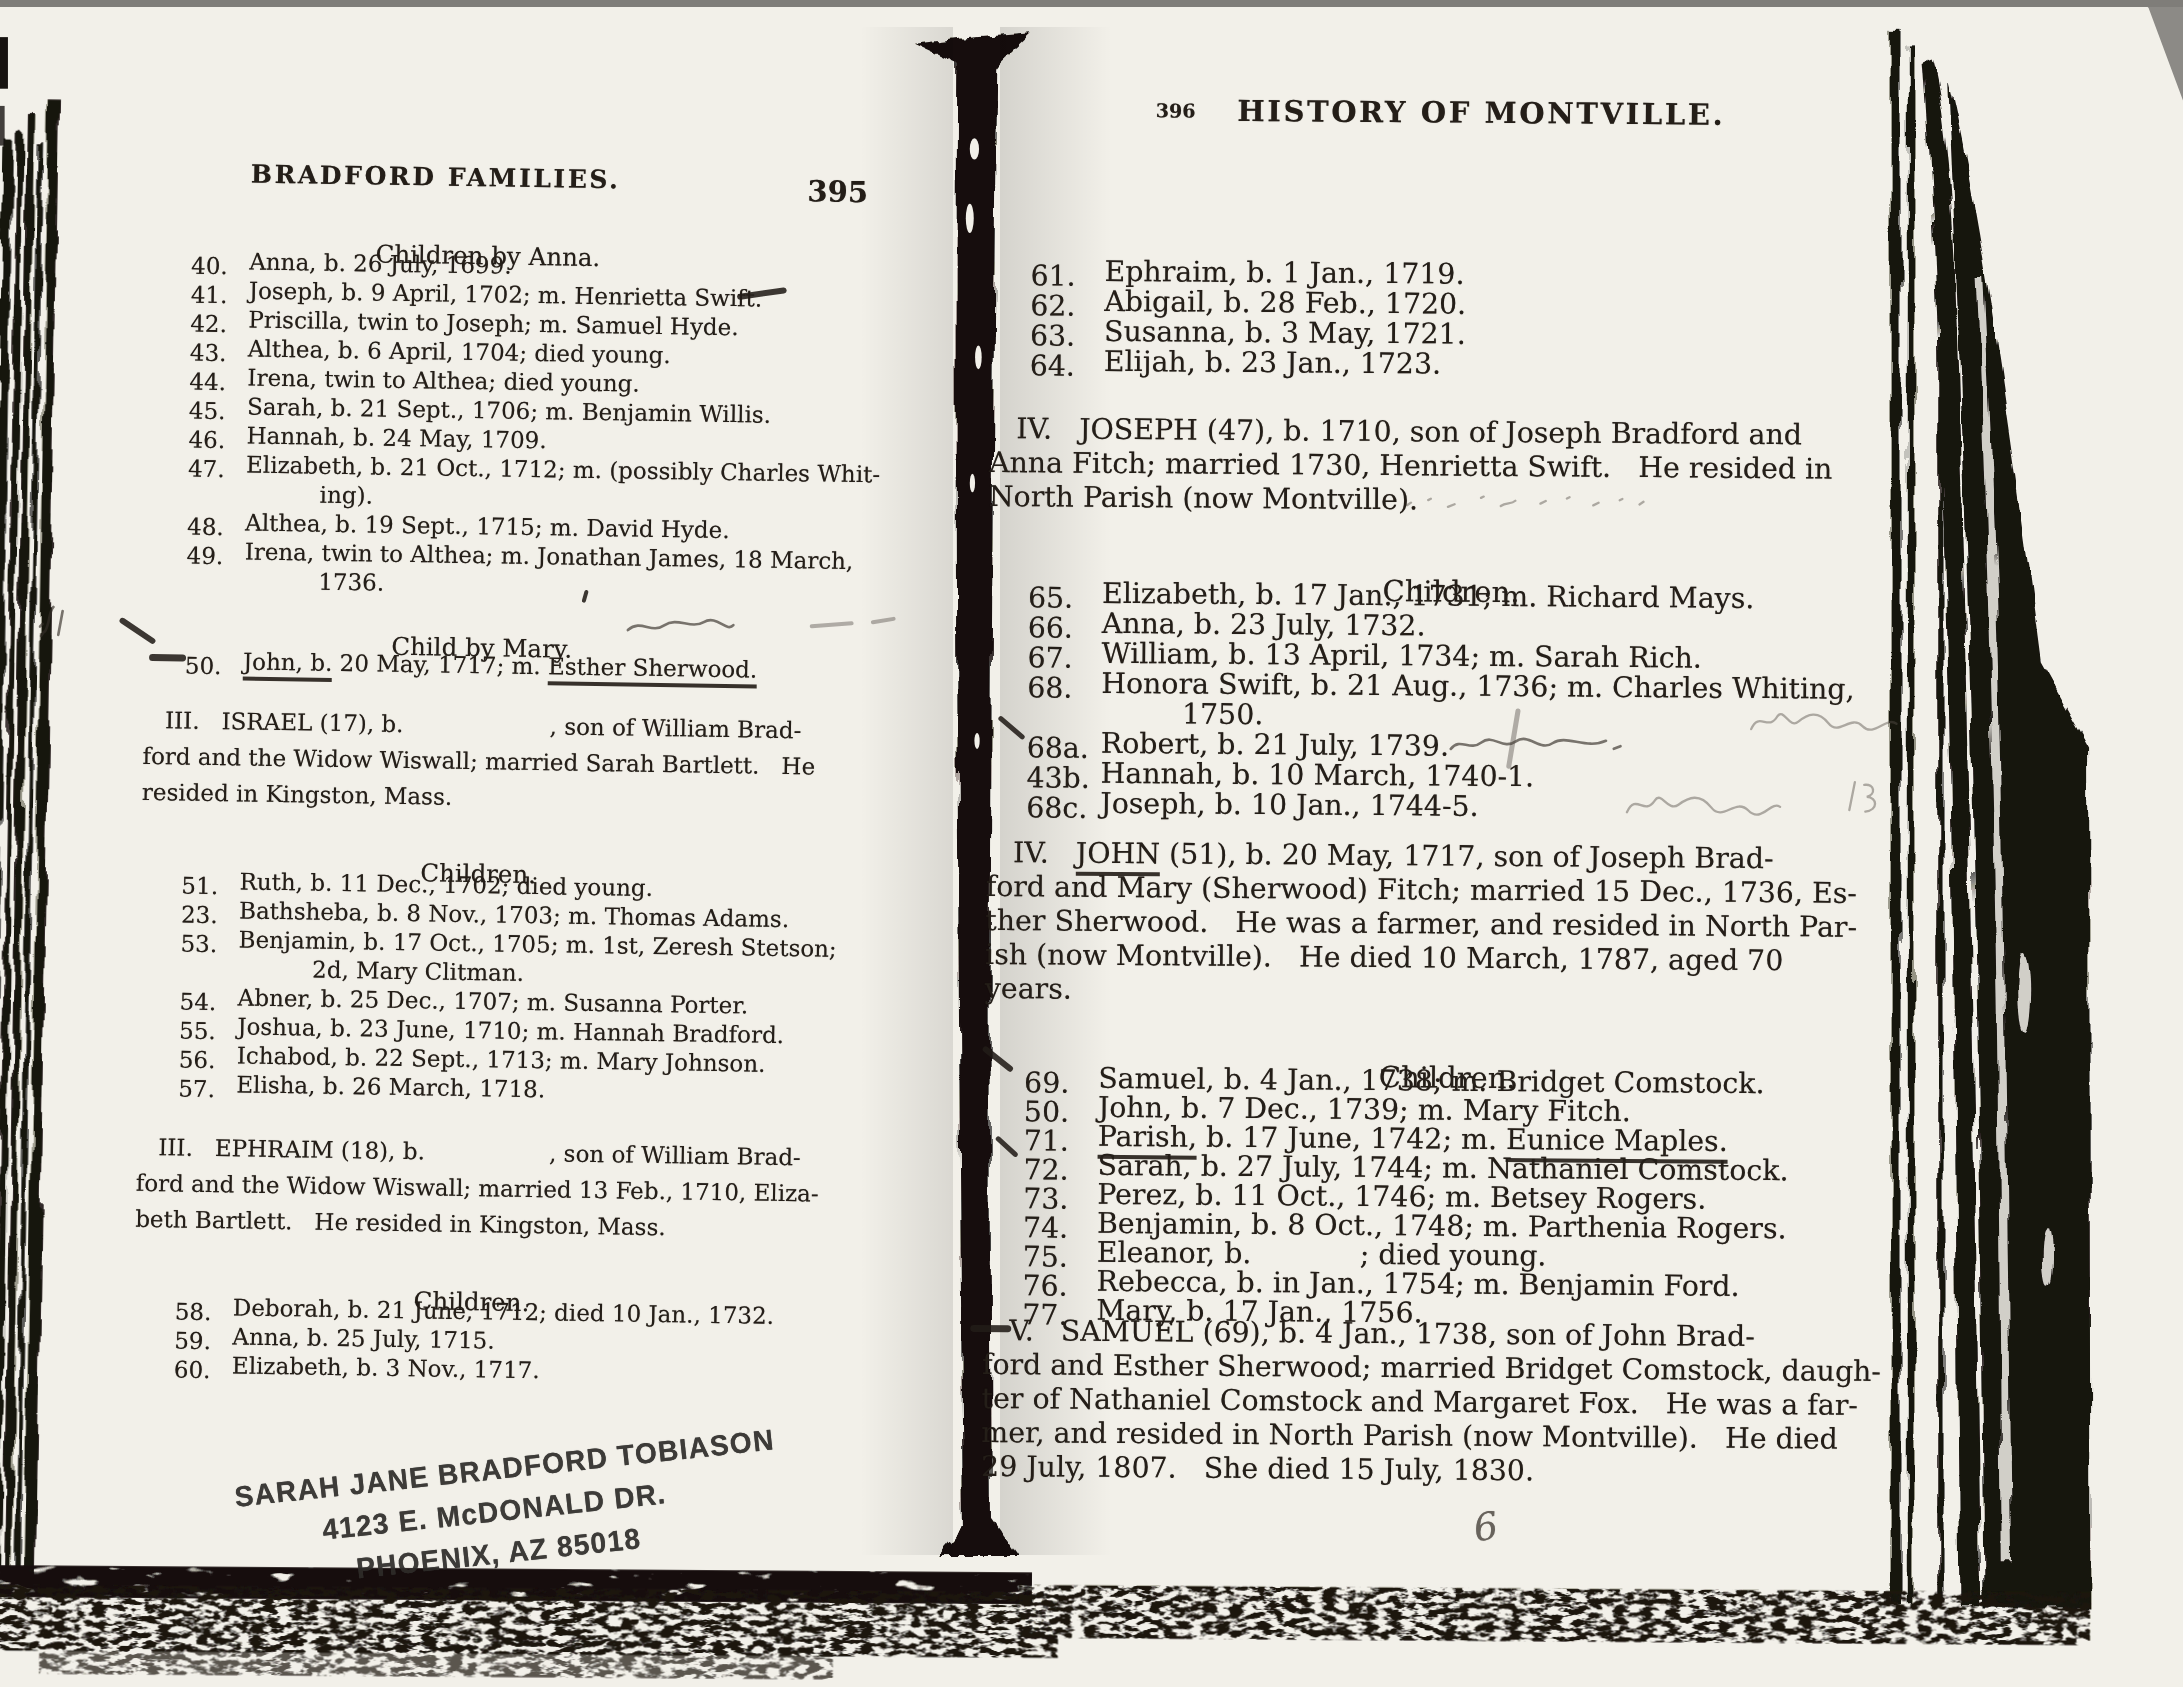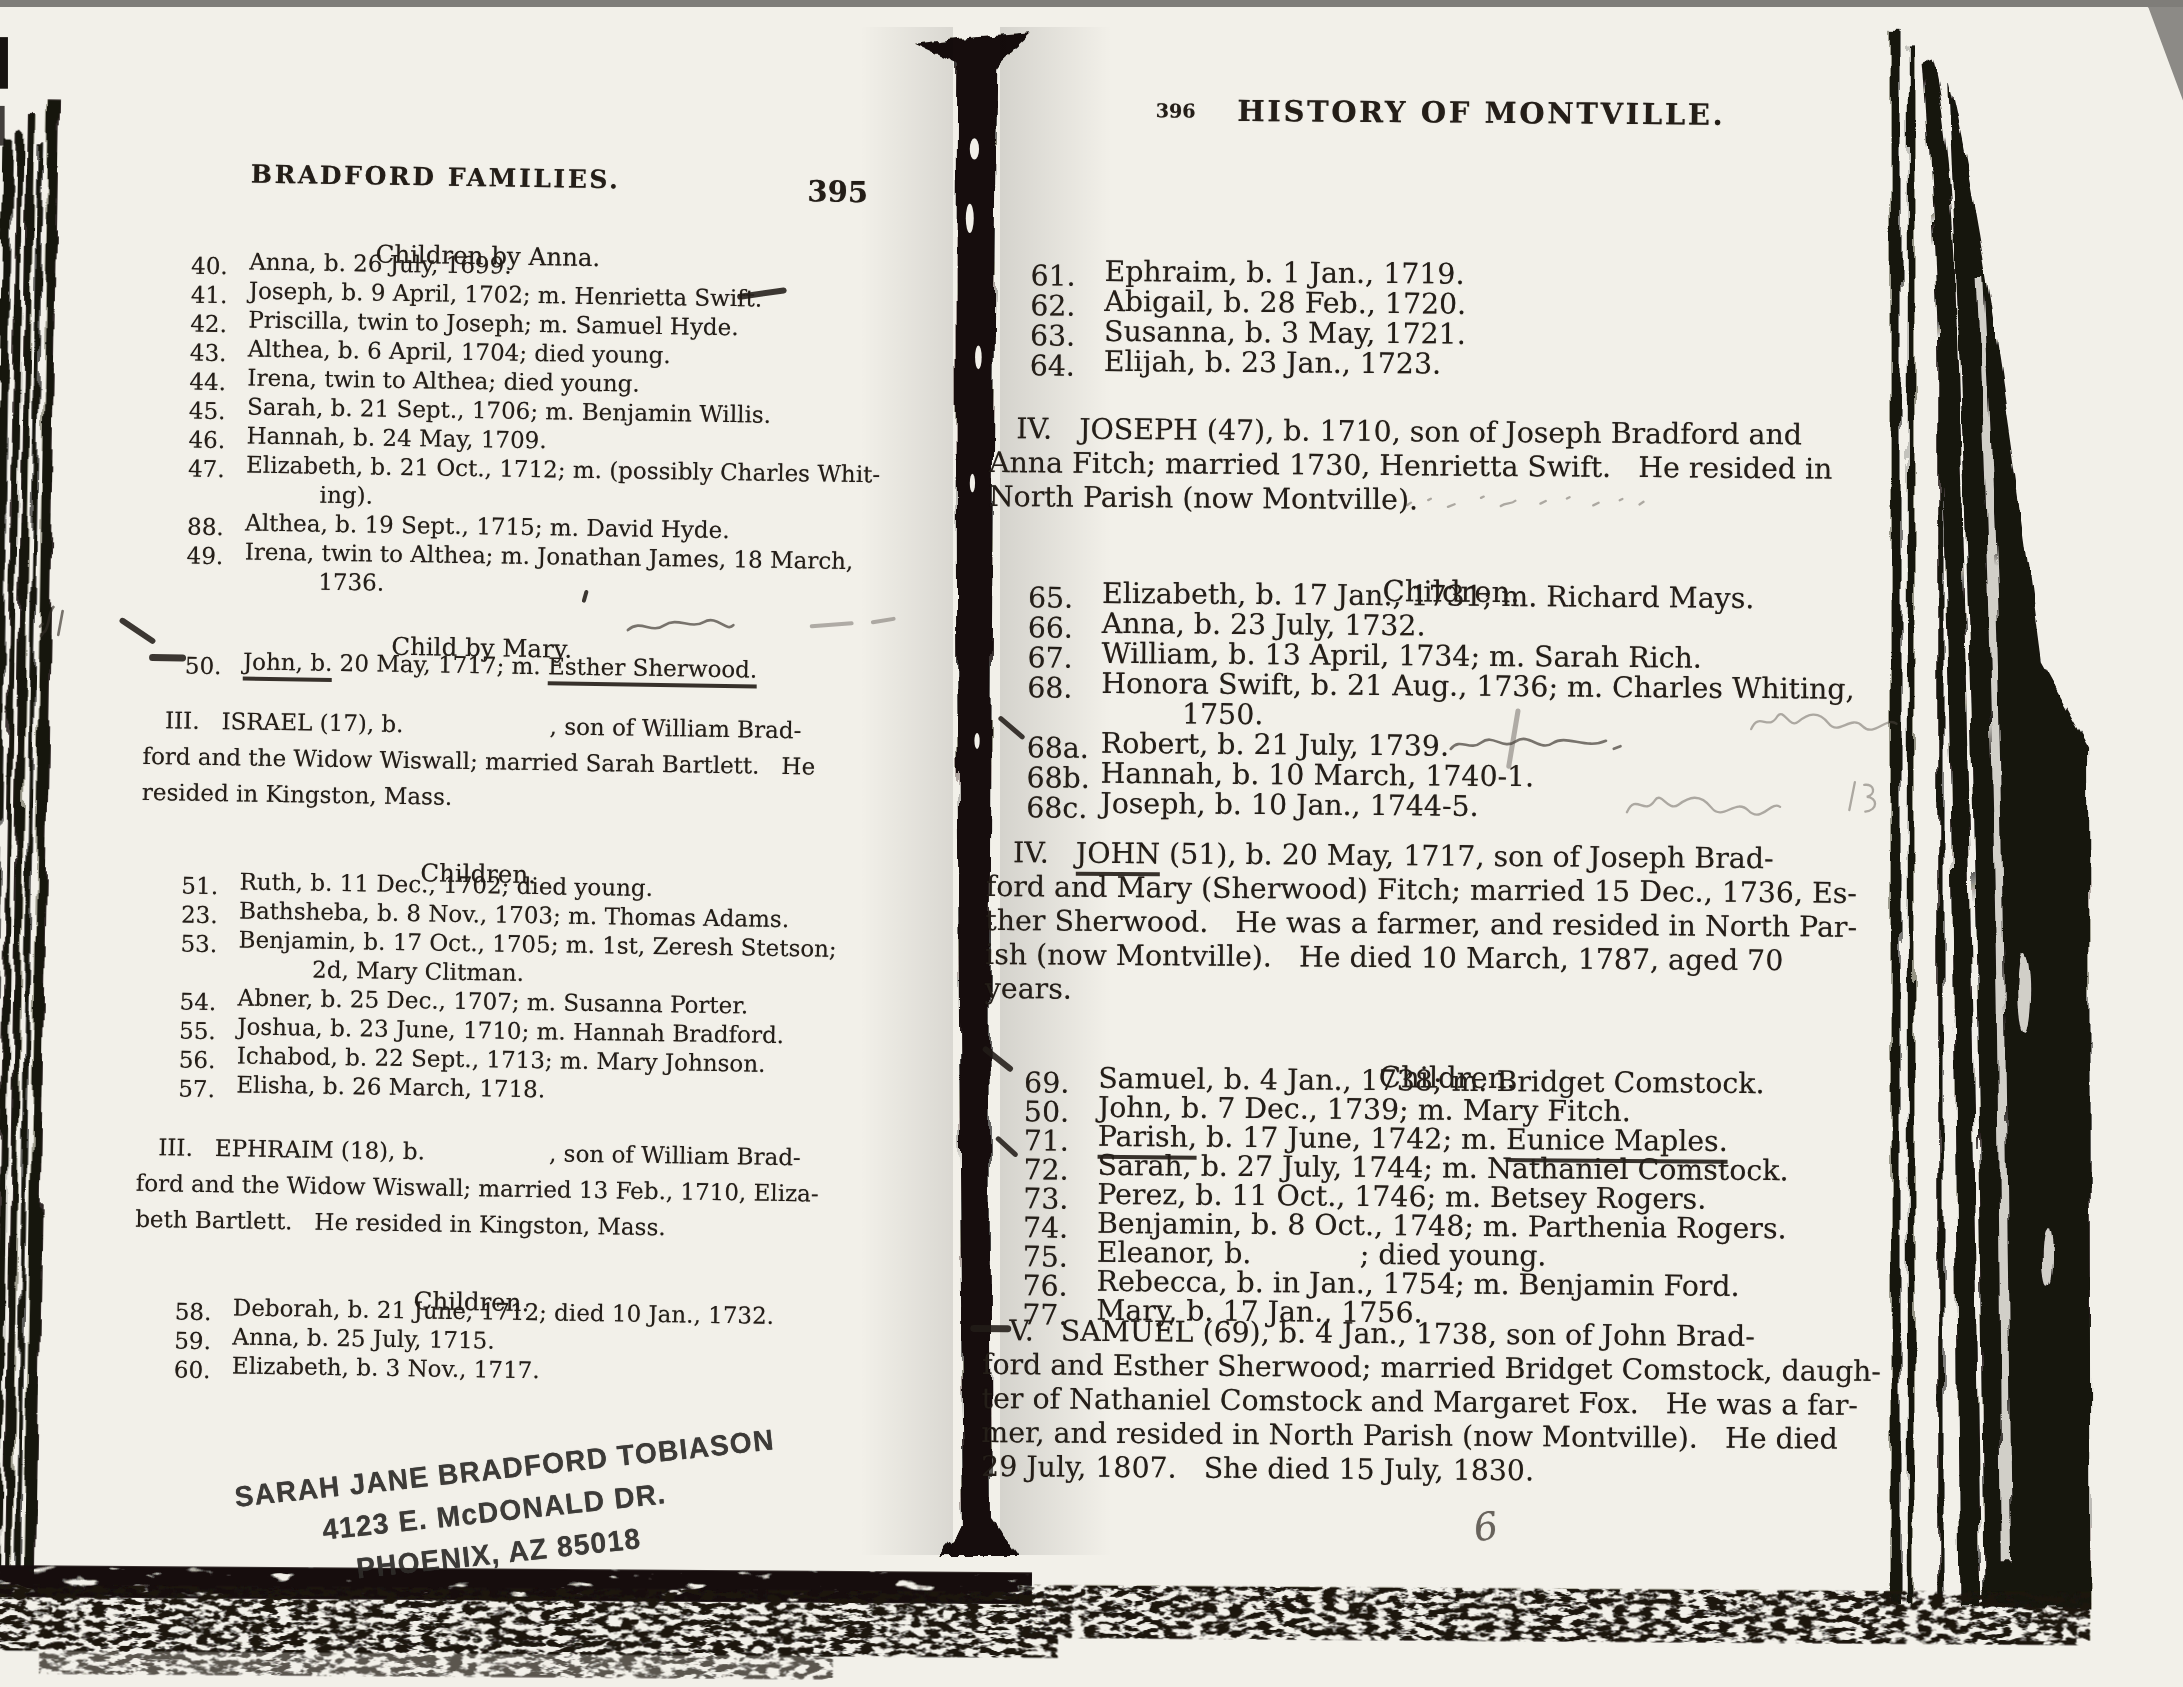--- a/index.html
+++ b/index.html
@@ -126,21 +126,21 @@
     <div class="blk list lh44" style="top:93px">
         <div class="entry"><span class="num">40.</span><span class="txt">Anna, b. 26 July, 1699.</span></div>
         <div class="entry"><span class="num">41.</span><span class="txt">Joseph, b. 9 April, 1702; m. Henrietta Swift.</span></div>
         <div class="entry"><span class="num">42.</span><span class="txt">Priscilla, twin to Joseph; m. Samuel Hyde.</span></div>
         <div class="entry"><span class="num">43.</span><span class="txt">Althea, b. 6 April, 1704; died young.</span></div>
         <div class="entry"><span class="num">44.</span><span class="txt">Irena, twin to Althea; died young.</span></div>
         <div class="entry"><span class="num">45.</span><span class="txt">Sarah, b. 21 Sept., 1706; m. Benjamin Willis.</span></div>
         <div class="entry"><span class="num">46.</span><span class="txt">Hannah, b. 24 May, 1709.</span></div>
         <div class="entry"><span class="num">47.</span><span class="txt">Elizabeth, b. 21 Oct., 1712; m. (possibly Charles Whit-</span></div>
         <div class="entry wrap"><span class="num"></span><span class="txt">ing).</span></div>
-        <div class="entry"><span class="num">88.</span><span class="txt">Althea, b. 19 Sept., 1715; m. David Hyde.</span></div>
+        <div class="entry"><span class="num">48.</span><span class="txt">Althea, b. 19 Sept., 1715; m. David Hyde.</span></div>
         <div class="entry"><span class="num">49.</span><span class="txt">Irena, twin to Althea; m. Jonathan James, 18 March,</span></div>
         <div class="entry wrap"><span class="num"></span><span class="txt">1736.</span></div>
       </div>
 
     <h3 class="chead" style="top:450px">Child by Mary.</h3>
     <div class="blk list lh44" style="top:493px">
         <div class="entry"><span class="num">50.</span><span class="txt"><span class="pen-u">John, b.</span><span> 20 May, 1717; m. </span><span class="pen-u">Esther Sherwood.</span></span></div>
       </div>
 
     <div class="blk para" style="top:549px">
@@ -209,21 +209,21 @@
         <div class="pline">North Parish (now Montville).</div>
       </div>
     <h3 class="chead" style="top:457px">Children.</h3>
     <div class="blk list lh46" style="top:493px">
         <div class="entry"><span class="num">65.</span><span class="txt">Elizabeth, b. 17 Jan., 1731; m. Richard Mays.</span></div>
         <div class="entry"><span class="num">66.</span><span class="txt">Anna, b. 23 July, 1732.</span></div>
         <div class="entry"><span class="num">67.</span><span class="txt">William, b. 13 April, 1734; m. Sarah Rich.</span></div>
         <div class="entry"><span class="num">68.</span><span class="txt">Honora Swift, b. 21 Aug., 1736; m. Charles Whiting,</span></div>
         <div class="entry wrap"><span class="num"></span><span class="txt">1750.</span></div>
         <div class="entry"><span class="num">68a.</span><span class="txt">Robert, b. 21 July, 1739.</span></div>
-        <div class="entry"><span class="num">68b.</span><span class="txt">Hannah, b. 10 March, 1740-1.</span></div>
+        <div class="entry"><span class="num">43b.</span><span class="txt">Hannah, b. 10 March, 1740-1.</span></div>
         <div class="entry"><span class="num">68c.</span><span class="txt">Joseph, b. 10 Jan., 1744-5.</span></div>
       </div>
 
     <div class="blk para" style="top:751px">
         <div class="pline"><span>   IV.   </span><span class="pen-u">JOHN</span><span> (51), b. 20 May, 1717, son of Joseph Brad-</span></div>
         <div class="pline">ford and Mary (Sherwood) Fitch; married 15 Dec., 1736, Es-</div>
         <div class="pline">ther Sherwood.   He was a farmer, and resided in North Par-</div>
         <div class="pline">ish (now Montville).   He died 10 March, 1787, aged 70</div>
         <div class="pline">years.</div>
       </div>

